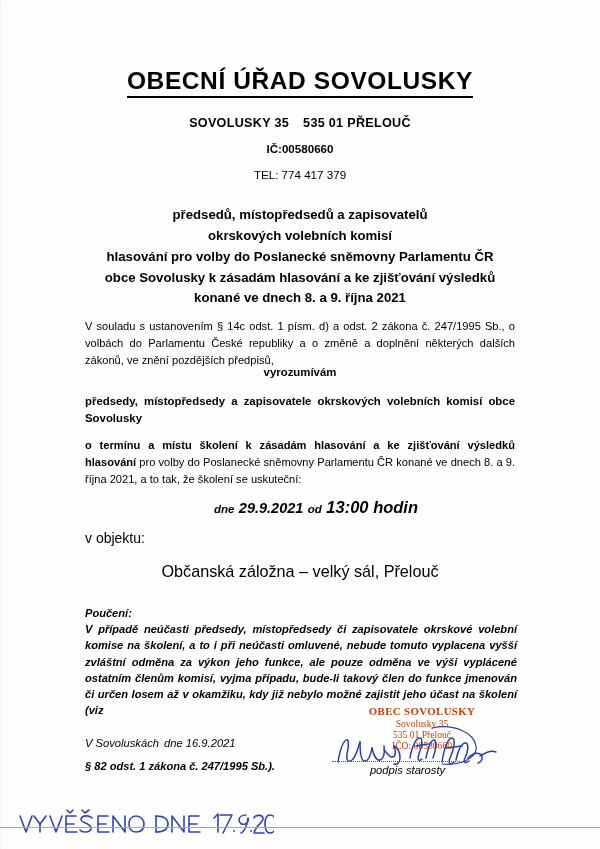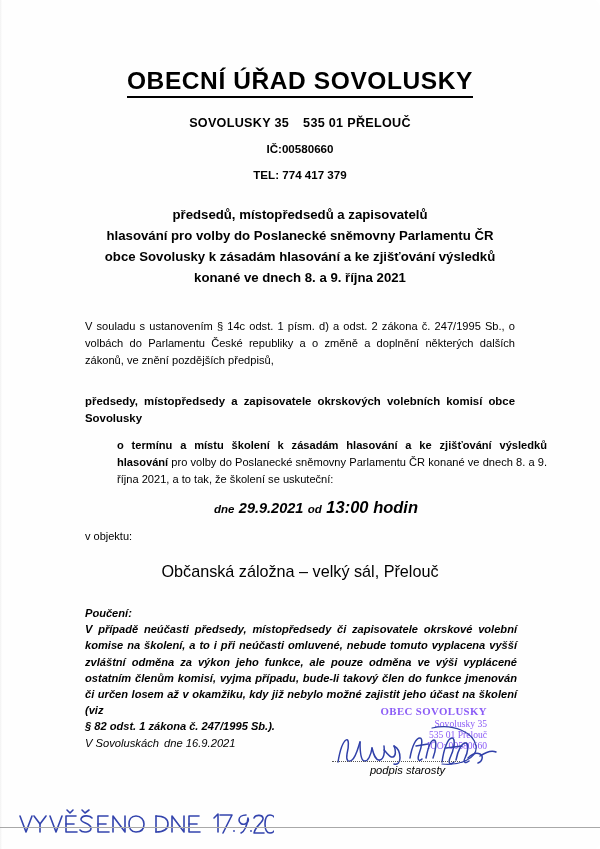--- a/index.html
+++ b/index.html
@@ -63,21 +63,21 @@
     margin-top: 18px;
   }
   .addr-line .gap { display: inline-block; width: 14px; }
   .ico-line {
     font-size: 11.6px;
     font-weight: bold;
     margin-top: 12px;
   }
   .tel-line {
     font-size: 11.6px;
-    font-weight: bold;
+    font-weight: normal;
     margin-top: 13px;
   }
 
   
   .doc-title {
     position: absolute;
     left: 60px;
     top: 205px;
     width: 480px;
     text-align: center;
@@ -116,21 +116,20 @@
     text-align: justify;
   }
   .subject {
     position: absolute;
     left: 85px;
     top: 437px;
     width: 430px;
     font-size: 11.1px;
     line-height: 1.52;
     text-align: justify;
-    margin-left: 32px;
   }
   .subject .lead {
     font-weight: bold;
   }
 
   .date-line {
     position: absolute;
     left: 0;
     top: 498px;
     width: 600px;
@@ -140,21 +139,21 @@
     padding-left: 16px;
   }
   .date-line .small { font-size: 11.5px; }
   .date-line .mid { font-size: 14.5px; }
   .date-line .big { font-size: 16.5px; }
 
   .v-objektu {
     position: absolute;
     left: 85px;
     top: 530px;
-    font-size: 11px;
+    font-size: 14px;
   }
   .venue {
     position: absolute;
     left: 0;
     top: 562px;
     width: 600px;
     text-align: center;
     font-size: 16.2px;
     font-weight: normal;
   }
@@ -166,40 +165,40 @@
     width: 432px;
     font-size: 11.1px;
     font-weight: bold;
     font-style: italic;
     line-height: 1.46;
     text-align: justify;
   }
   .pouceni .heading-line {
     text-align: left;
   }
-  .pouceni .tail { text-align: left; }
+  .pouceni .tail { text-align: left; margin-top: 40px; }
 
   
   .place-date {
     position: absolute;
     left: 85px;
     top: 737px;
     font-size: 11.2px;
     font-style: italic;
   }
   .place-date .sp { display: inline-block; width: 5px; }
 
   .stamp {
     position: absolute;
     left: 357px;
     top: 705px;
     width: 130px;
-    text-align: right;
+    text-align: center;
     line-height: 1.18;
-    color: #8b5cf6;
+    color: #c2410c;
   }
   .stamp .s1 {
     font-family: "Liberation Serif", serif;
     font-size: 10.8px;
     font-weight: bold;
     letter-spacing: 0.4px;
   }
   .stamp .s2, .stamp .s3, .stamp .s4 {
     font-family: "Liberation Serif", serif;
     font-size: 9.6px;
@@ -252,27 +251,29 @@
     <div class="org-title">OBECNÍ ÚŘAD SOVOLUSKY</div>
     <div class="addr-line">
       <span>SOVOLUSKY 35</span><span class="gap"></span><span>535 01 PŘELOUČ</span>
     </div>
     <div class="ico-line">IČ:00580660</div>
     <div class="tel-line">TEL: 774 417 379</div>
   </div>
 
   <div class="doc-title">
     <div>předsedů, místopředsedů a zapisovatelů</div>
+    <div>okrskových volebních komisí</div>
     <div>hlasování pro volby do Poslanecké sněmovny Parlamentu ČR</div>
     <div>obce Sovolusky k zásadám hlasování a ke zjišťování výsledků</div>
     <div>konané ve dnech 8. a 9. října 2021</div>
   </div>
 
   <div class="legal-para">V souladu s ustanovením § 14c odst. 1 písm. d) a odst. 2 zákona č. 247/1995 Sb., o volbách do Parlamentu České republiky a o změně a doplnění některých dalších zákonů, ve znění pozdějších předpisů,</div>
 
+  <div class="vyrozumivam">vyrozumívám</div>
 
   <div class="recipients">předsedy, místopředsedy a zapisovatele okrskových volebních komisí obce Sovolusky</div>
 
   <div class="subject">
     <span class="lead">o termínu a místu školení k zásadám hlasování a ke zjišťování výsledků hlasování</span><span> pro volby do Poslanecké sněmovny Parlamentu ČR konané ve dnech 8. a 9. října 2021, a to tak, že školení se uskuteční:</span>
   </div>
 
   <div class="date-line">
     <span class="small">dne</span>
     <span class="mid">29.9.2021</span>

